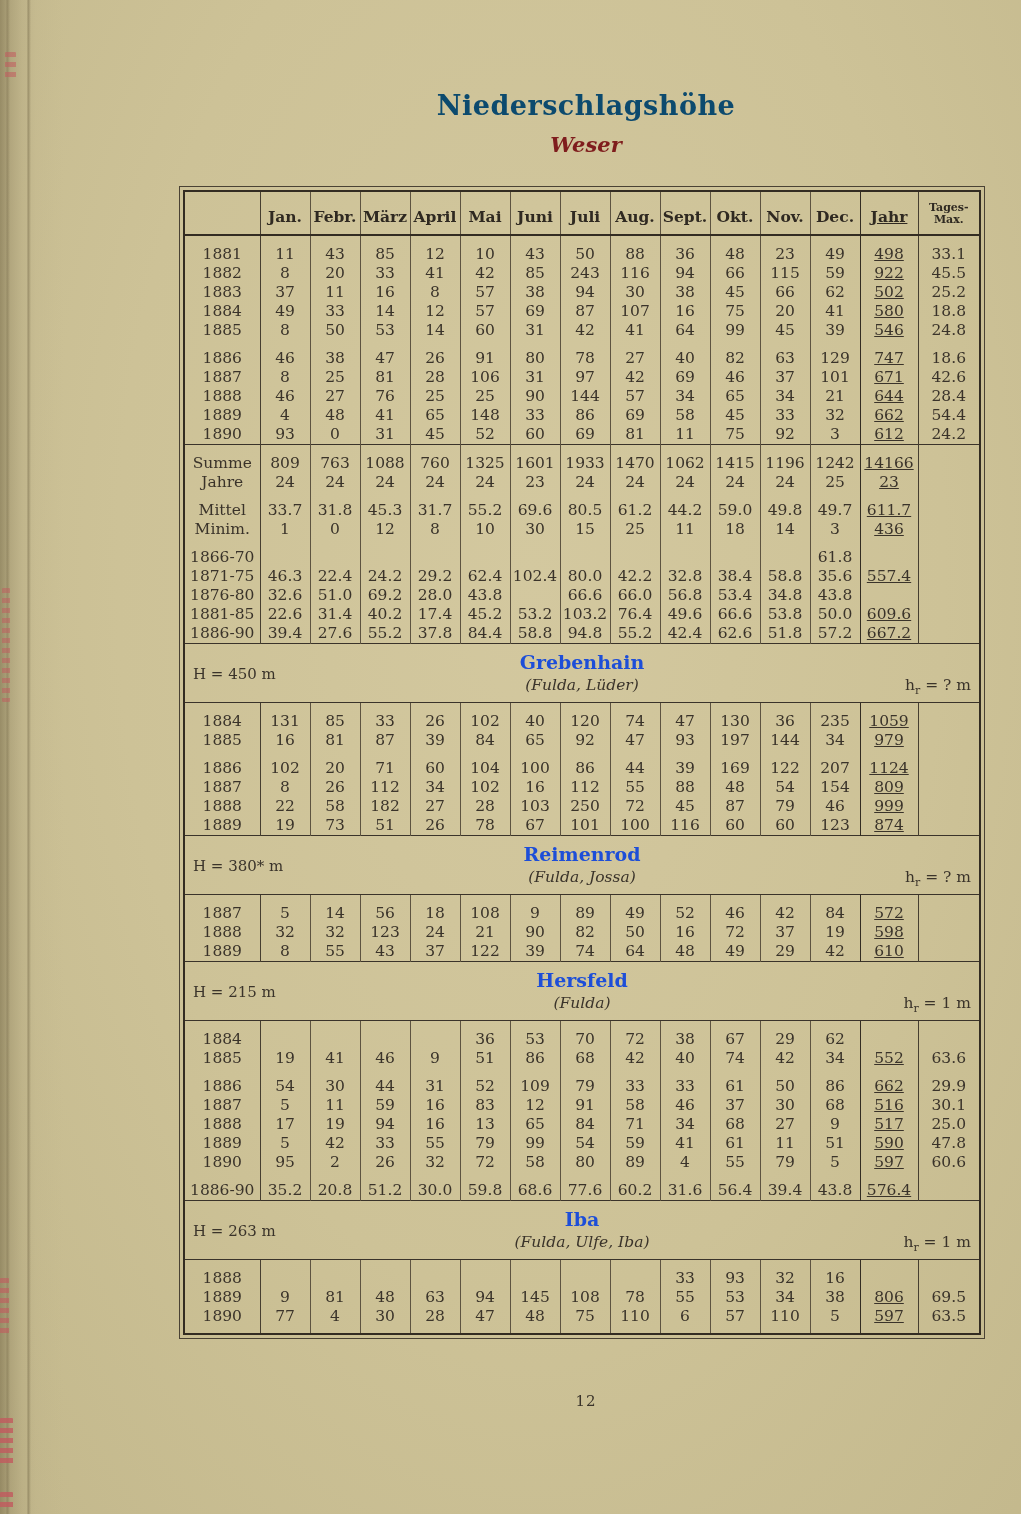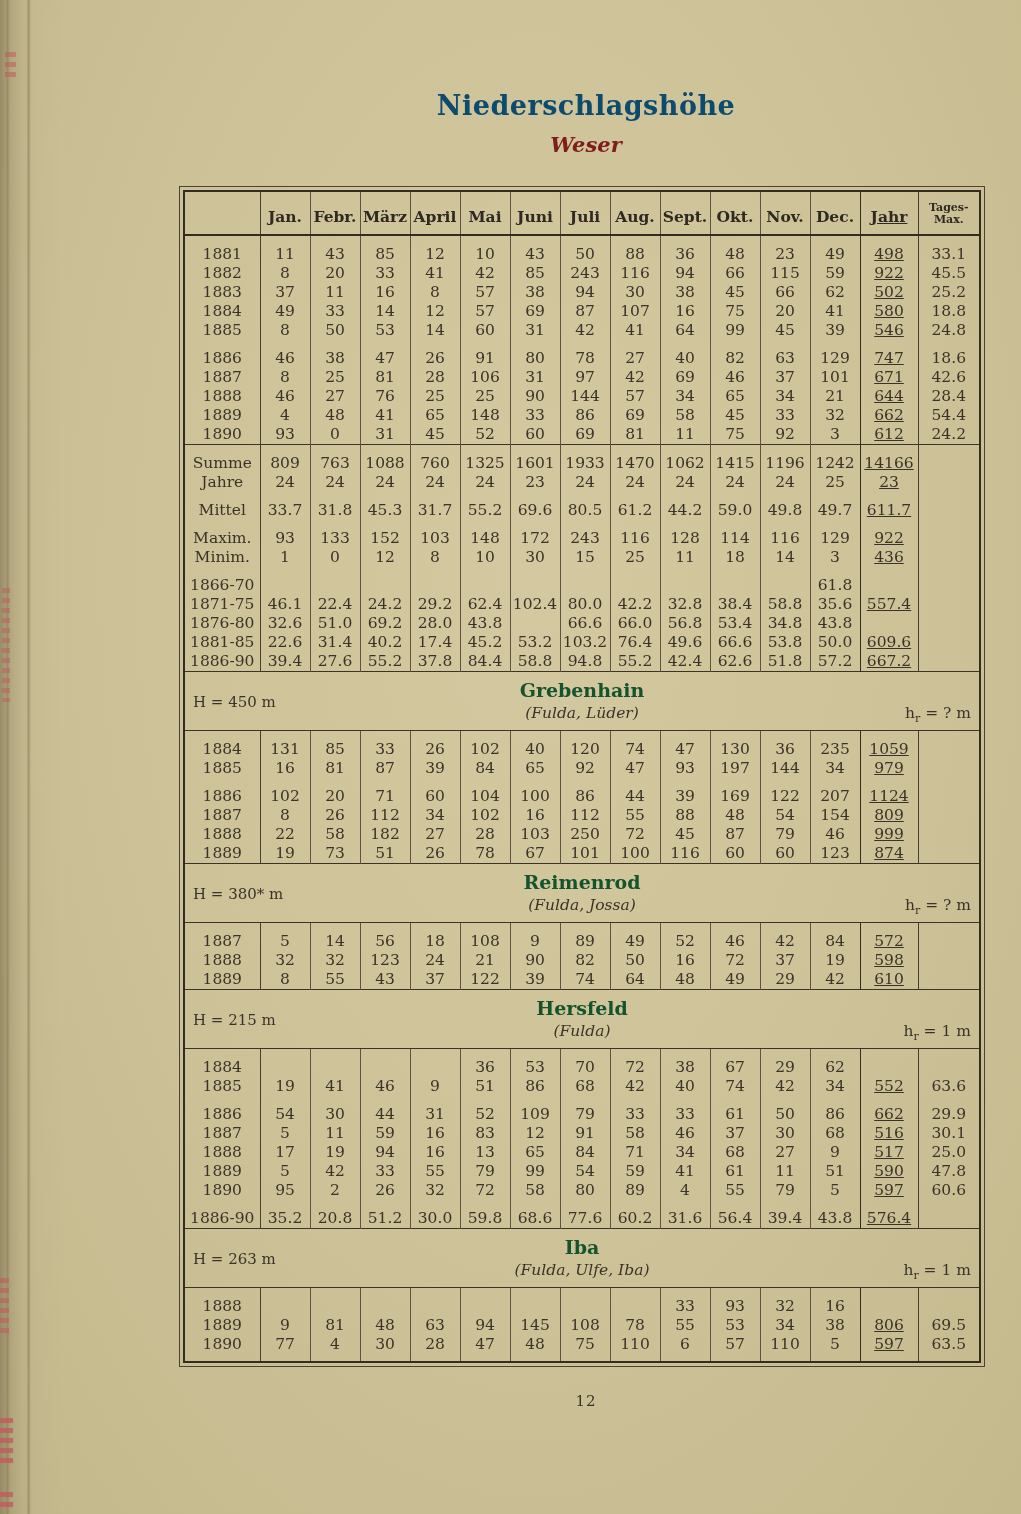--- a/index.html
+++ b/index.html
@@ -60,21 +60,21 @@
   .jahr, th.jahr-h{border-right:1.2px solid #463e30;text-decoration:underline;}
   tr.gap td{padding-top:9px;}
   tr.sep td{border-top:1.5px solid #3a332a;}
   tbody tr:last-child td{padding-bottom:7px;}
 
   tr.station-row > td{
     border-top:1.5px solid #3a332a;border-bottom:1.2px solid #3a332a;
     padding:7px 6px 4px;height:auto;line-height:normal;white-space:normal;
   }
   .station-head{position:relative;min-height:47px;}
-  .station-name{font-weight:bold;font-size:19px;text-align:center;color:#14532d;}
+  .station-name{font-weight:bold;font-size:19px;text-align:center;color:#1d4ed8;}
   .station-rivers{font-style:italic;font-size:15.5px;text-align:center;margin-top:3px;}
   .h-note{position:absolute;left:2px;bottom:15px;font-size:15px;}
   .hr-note{position:absolute;right:2px;bottom:1px;font-size:15.5px;}
   .hr-note sub{font-size:11px;}
 
   .page-num{
     position:absolute;top:1392px;left:186px;width:800px;
     text-align:center;font-size:15px;letter-spacing:1px;color:#3a332a;
   }
 </style>
@@ -346,37 +346,20 @@
           <td class="mon">69.6</td>
           <td class="mon">80.5</td>
           <td class="mon">61.2</td>
           <td class="mon">44.2</td>
           <td class="mon">59.0</td>
           <td class="mon">49.8</td>
           <td class="mon last-mon">49.7</td>
           <td class="jahr">611.7</td>
           <td class="tmax"></td>
         </tr>
-        <tr class="data-row gap">
-          <td class="lbl">Maxim.</td>
-          <td class="mon">93</td>
-          <td class="mon">133</td>
-          <td class="mon">152</td>
-          <td class="mon">103</td>
-          <td class="mon">148</td>
-          <td class="mon">172</td>
-          <td class="mon">243</td>
-          <td class="mon">116</td>
-          <td class="mon">128</td>
-          <td class="mon">114</td>
-          <td class="mon">116</td>
-          <td class="mon last-mon">129</td>
-          <td class="jahr">922</td>
-          <td class="tmax"></td>
-        </tr>
         <tr class="data-row">
           <td class="lbl">Minim.</td>
           <td class="mon">1</td>
           <td class="mon">0</td>
           <td class="mon">12</td>
           <td class="mon">8</td>
           <td class="mon">10</td>
           <td class="mon">30</td>
           <td class="mon">15</td>
           <td class="mon">25</td>
@@ -399,21 +382,21 @@
           <td class="mon"></td>
           <td class="mon"></td>
           <td class="mon"></td>
           <td class="mon"></td>
           <td class="mon last-mon">61.8</td>
           <td class="jahr"></td>
           <td class="tmax"></td>
         </tr>
         <tr class="data-row">
           <td class="lbl">1871-75</td>
-          <td class="mon">46.1</td>
+          <td class="mon">46.3</td>
           <td class="mon">22.4</td>
           <td class="mon">24.2</td>
           <td class="mon">29.2</td>
           <td class="mon">62.4</td>
           <td class="mon">102.4</td>
           <td class="mon">80.0</td>
           <td class="mon">42.2</td>
           <td class="mon">32.8</td>
           <td class="mon">38.4</td>
           <td class="mon">58.8</td>

